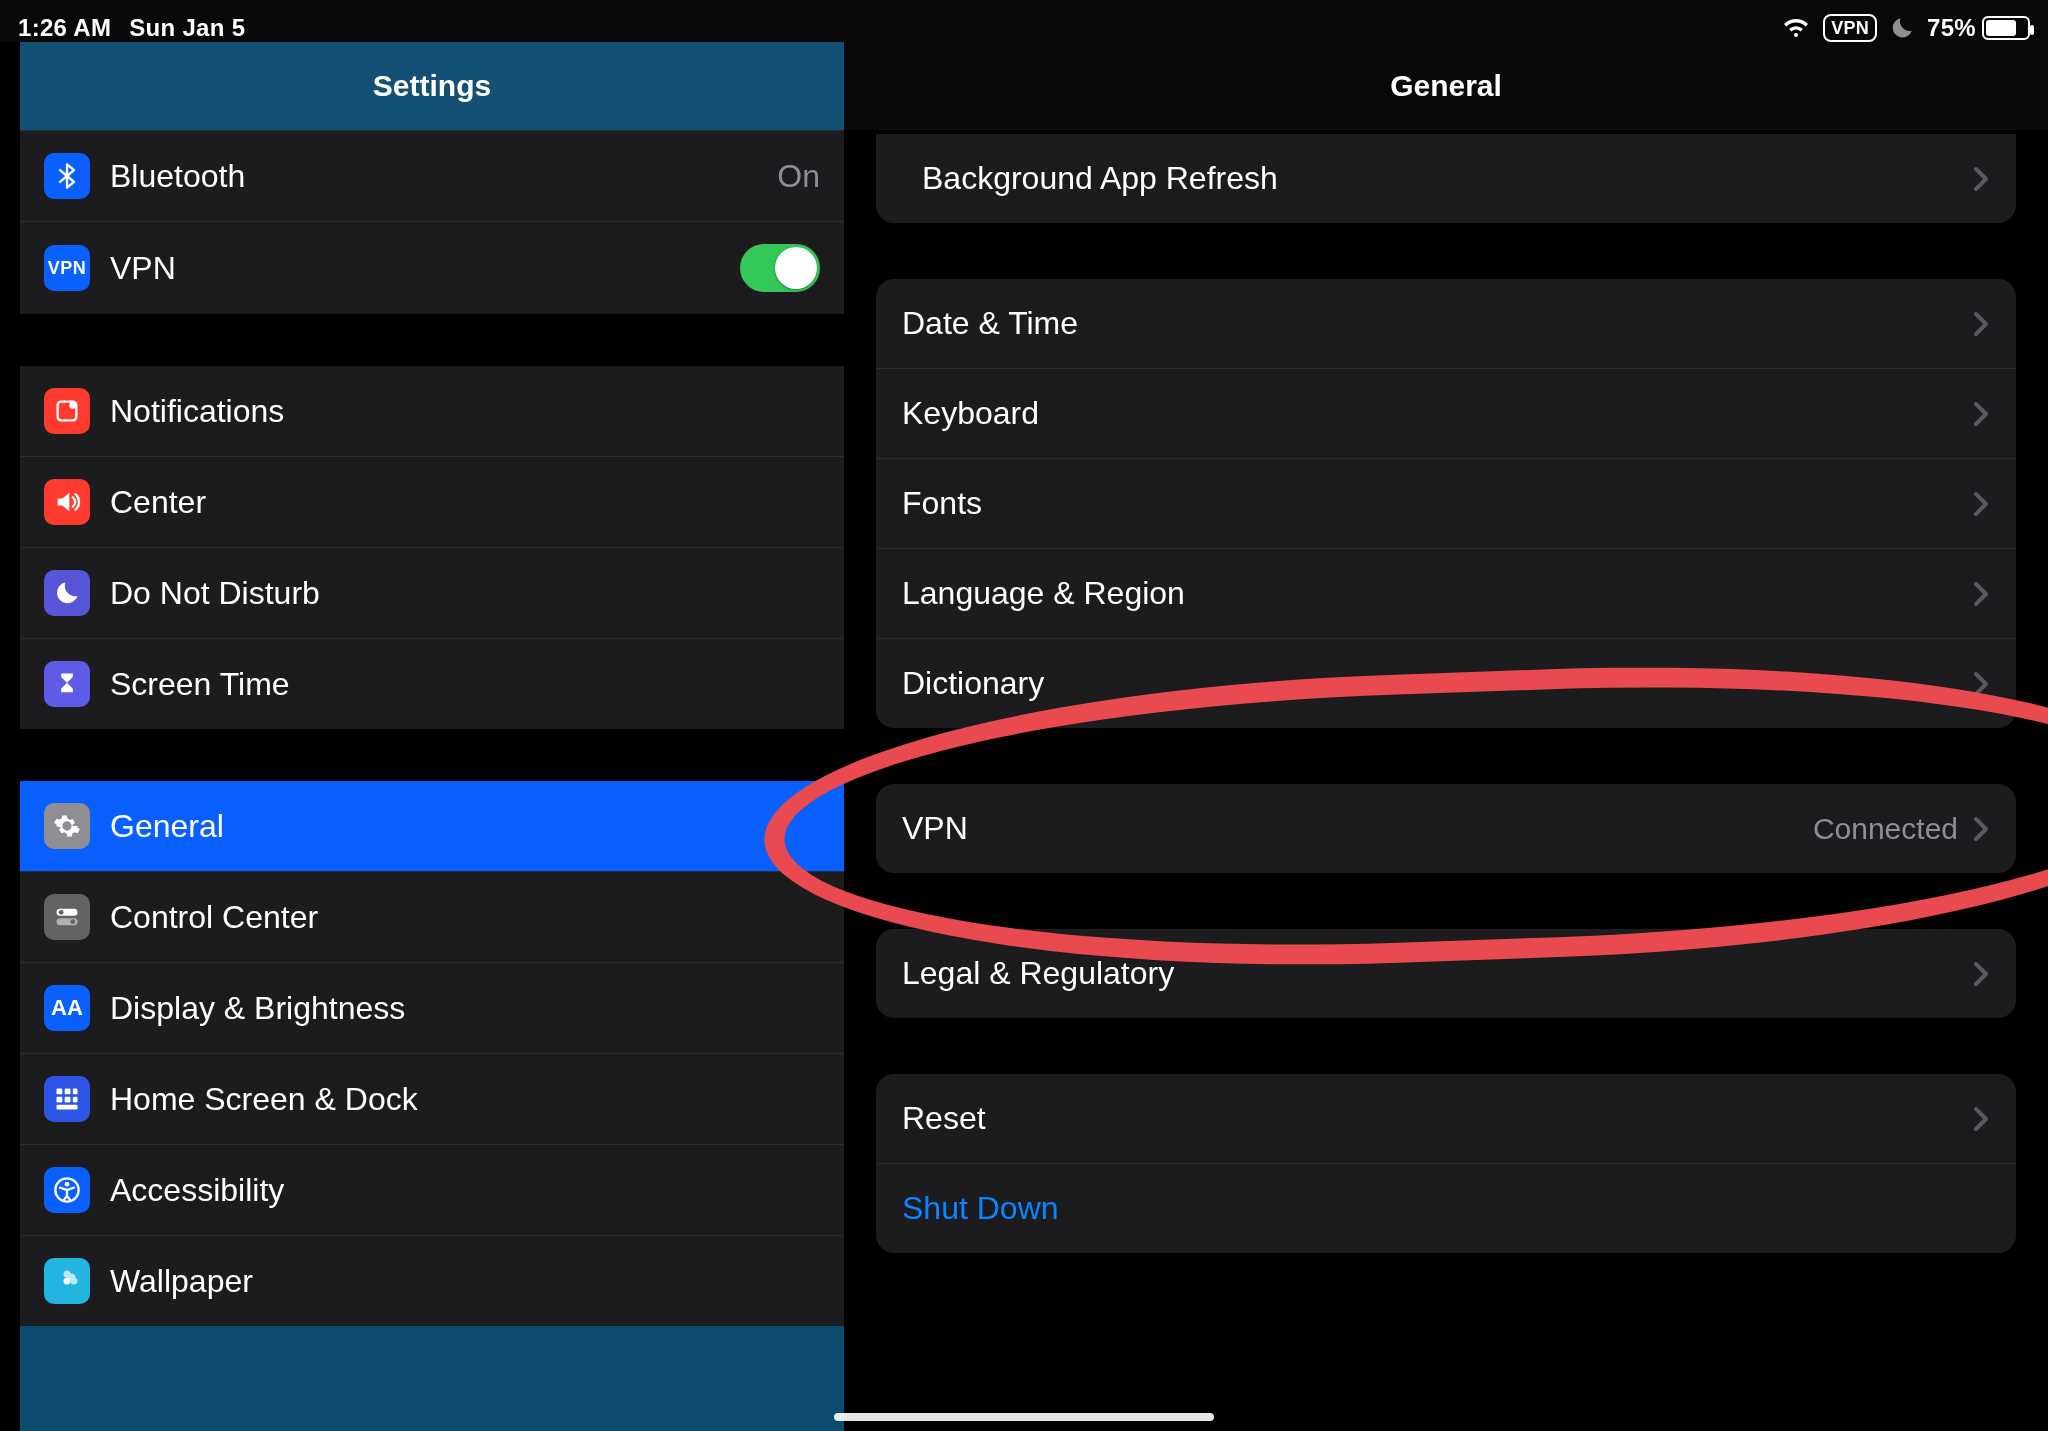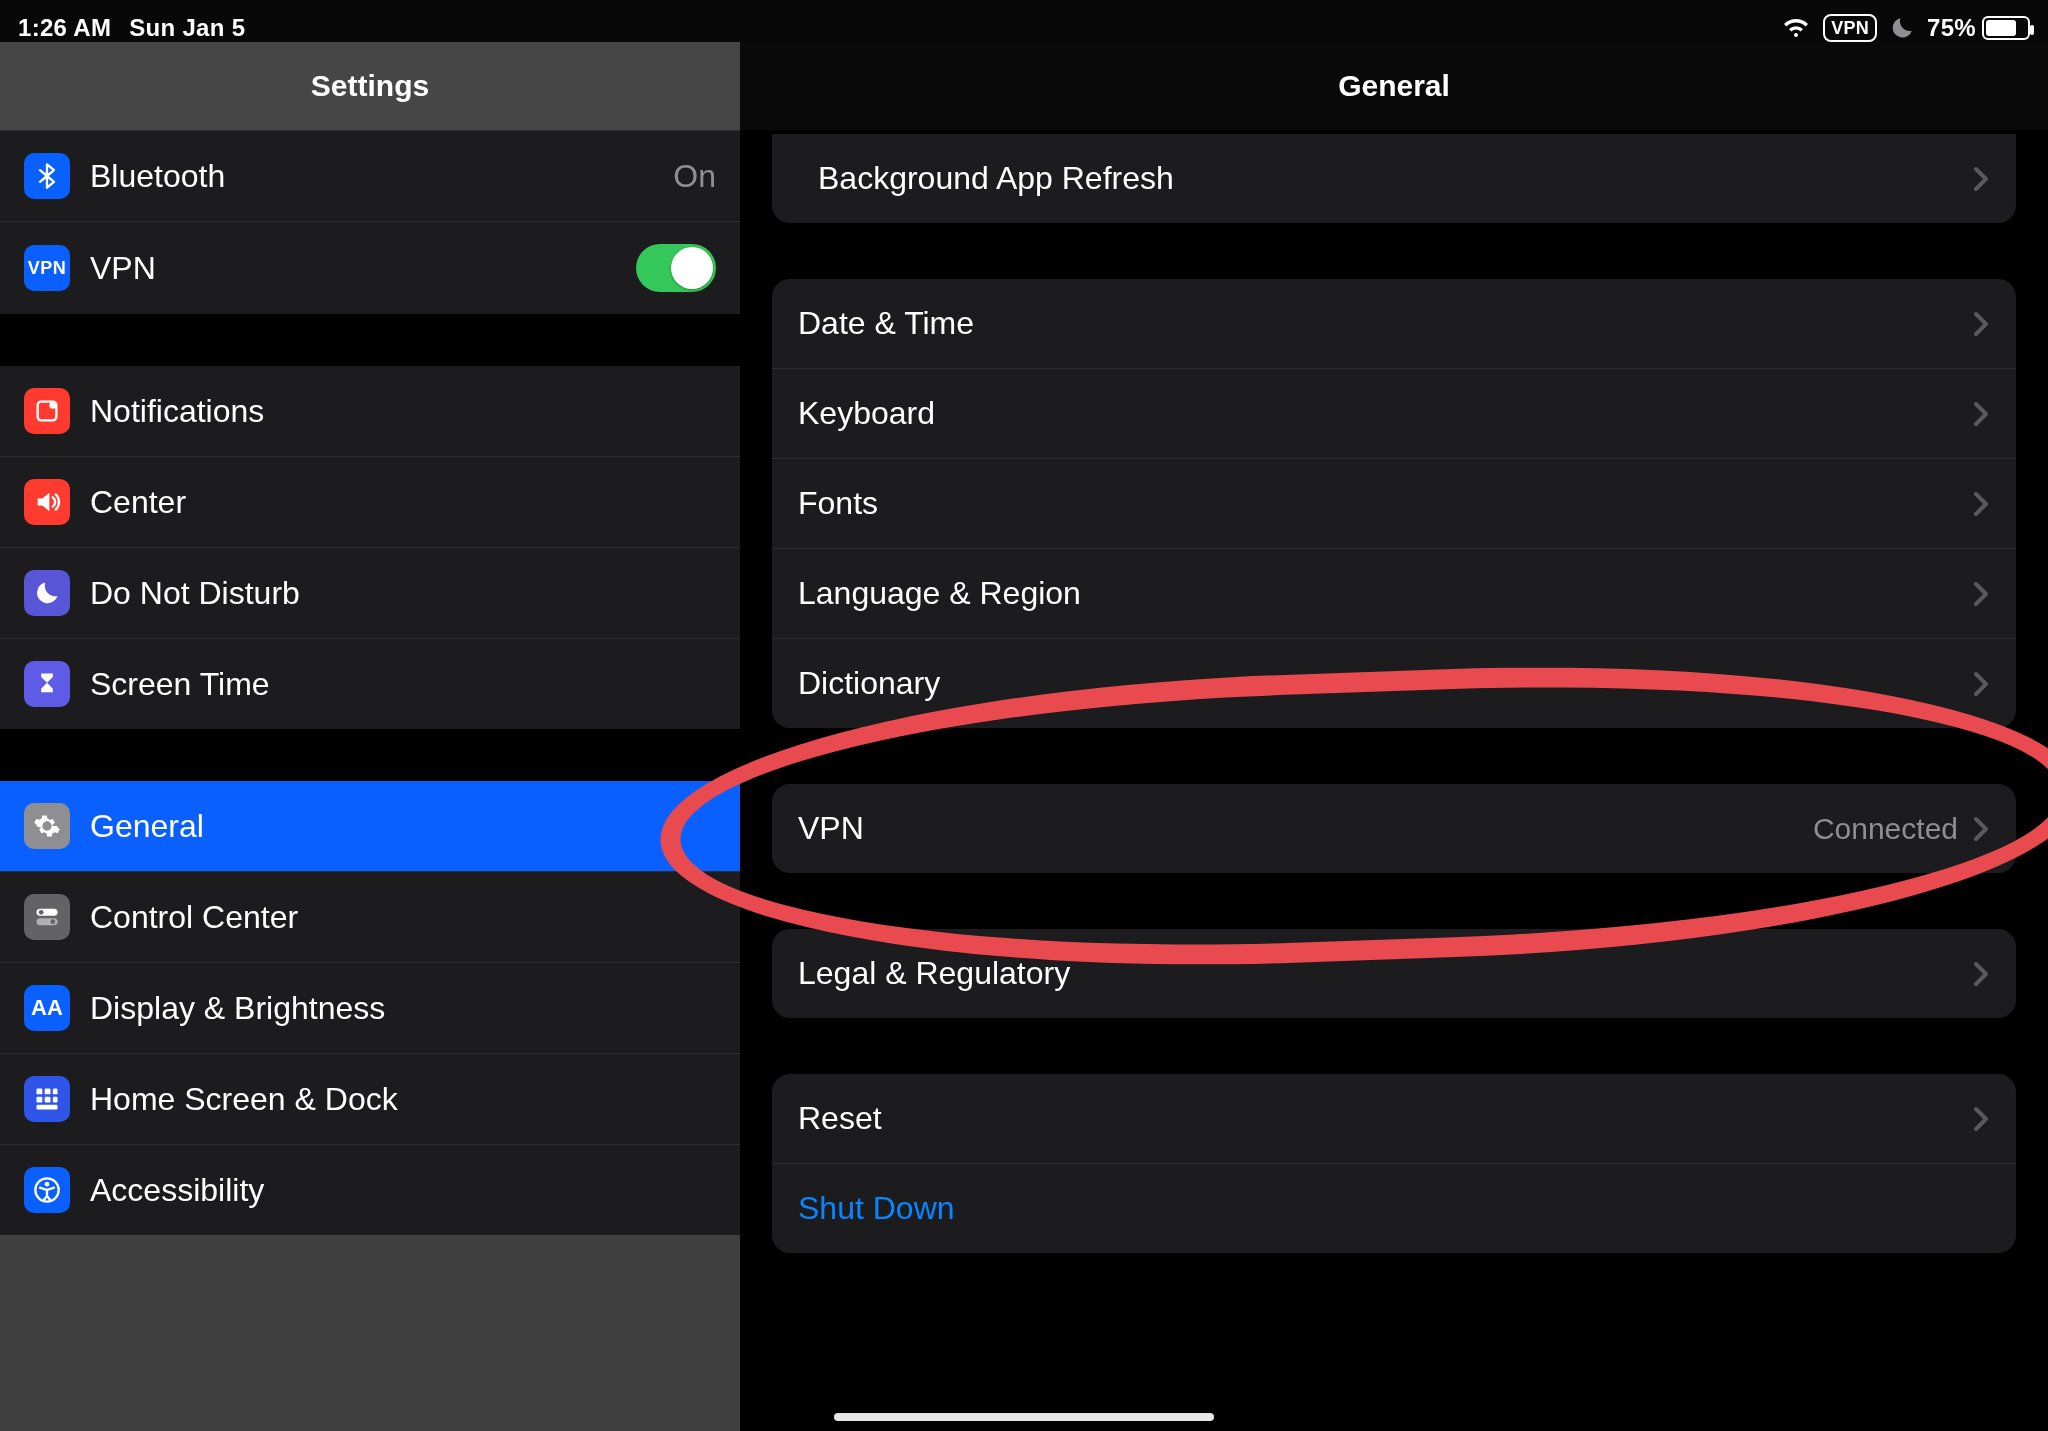--- a/index.html
+++ b/index.html
@@ -37,24 +37,25 @@
   .battery::after {
     content:""; position:absolute; right:-6px; top:7px;
     width:4px; height:10px; background:#fff; border-radius:2px;
   }
   .battery .fill { height:100%; width:75%; background:#fff; border-radius:3px; }
   .wifi-ic { width:30px; height:24px; }
 
   
   .app { position:absolute; top:42px; bottom:0; left:0; right:0; display:flex; }
   .sidebar {
-    width: 740px;
-    background: #404040;
+    width: 824px;
+    background: #0c4a6e;
     display:flex; flex-direction:column;
     border-right: none;
+    margin-left: 20px;
   }
   .content {
     flex:1; background:#000;
     display:flex; flex-direction:column;
     padding: 0 32px;
     position: relative;
   }
 
   
   .header {
@@ -281,20 +282,29 @@
       <div class="s-item">
         <span class="icon-box blue">
           <svg viewBox="0 0 24 24">
               <circle cx="12" cy="12" r="10" fill="none" stroke="#fff" stroke-width="2"></circle>
               <circle cx="12" cy="7" r="2" fill="#fff"></circle>
               <path d="M6 10l6 2 6-2M12 12v5m0 0l-3 4m3-4l3 4" stroke="#fff" stroke-width="2" fill="none" stroke-linecap="round"></path>
             </svg>
         </span>
         <span>Accessibility</span>
       </div>
+      <div class="s-item">
+        <span class="icon-box" style="background:#22b5e0">
+          <svg viewBox="0 0 24 24">
+              <circle cx="12" cy="12" r="3" fill="#fff"></circle>
+              <path d="M12 3a3 3 0 013 3 3 3 0 01-3 3 3 3 0 01-3-3 3 3 0 013-3zm6.4 3.6a3 3 0 010 4.2 3 3 0 01-4.2 0 3 3 0 010-4.2 3 3 0 014.2 0zM21 12a3 3 0 01-3 3 3 3 0 01-3-3 3 3 0 013-3 3 3 0 013 3z" fill="#fff" opacity=".7"></path>
+            </svg>
+        </span>
+        <span>Wallpaper</span>
+      </div>
     </div>
   </div>
 
   <div class="content">
     <div class="content-header">General</div>
 
     <div class="c-group first">
       <div class="c-item">
         <span>Background App Refresh</span>
         <span class="value"></span>

